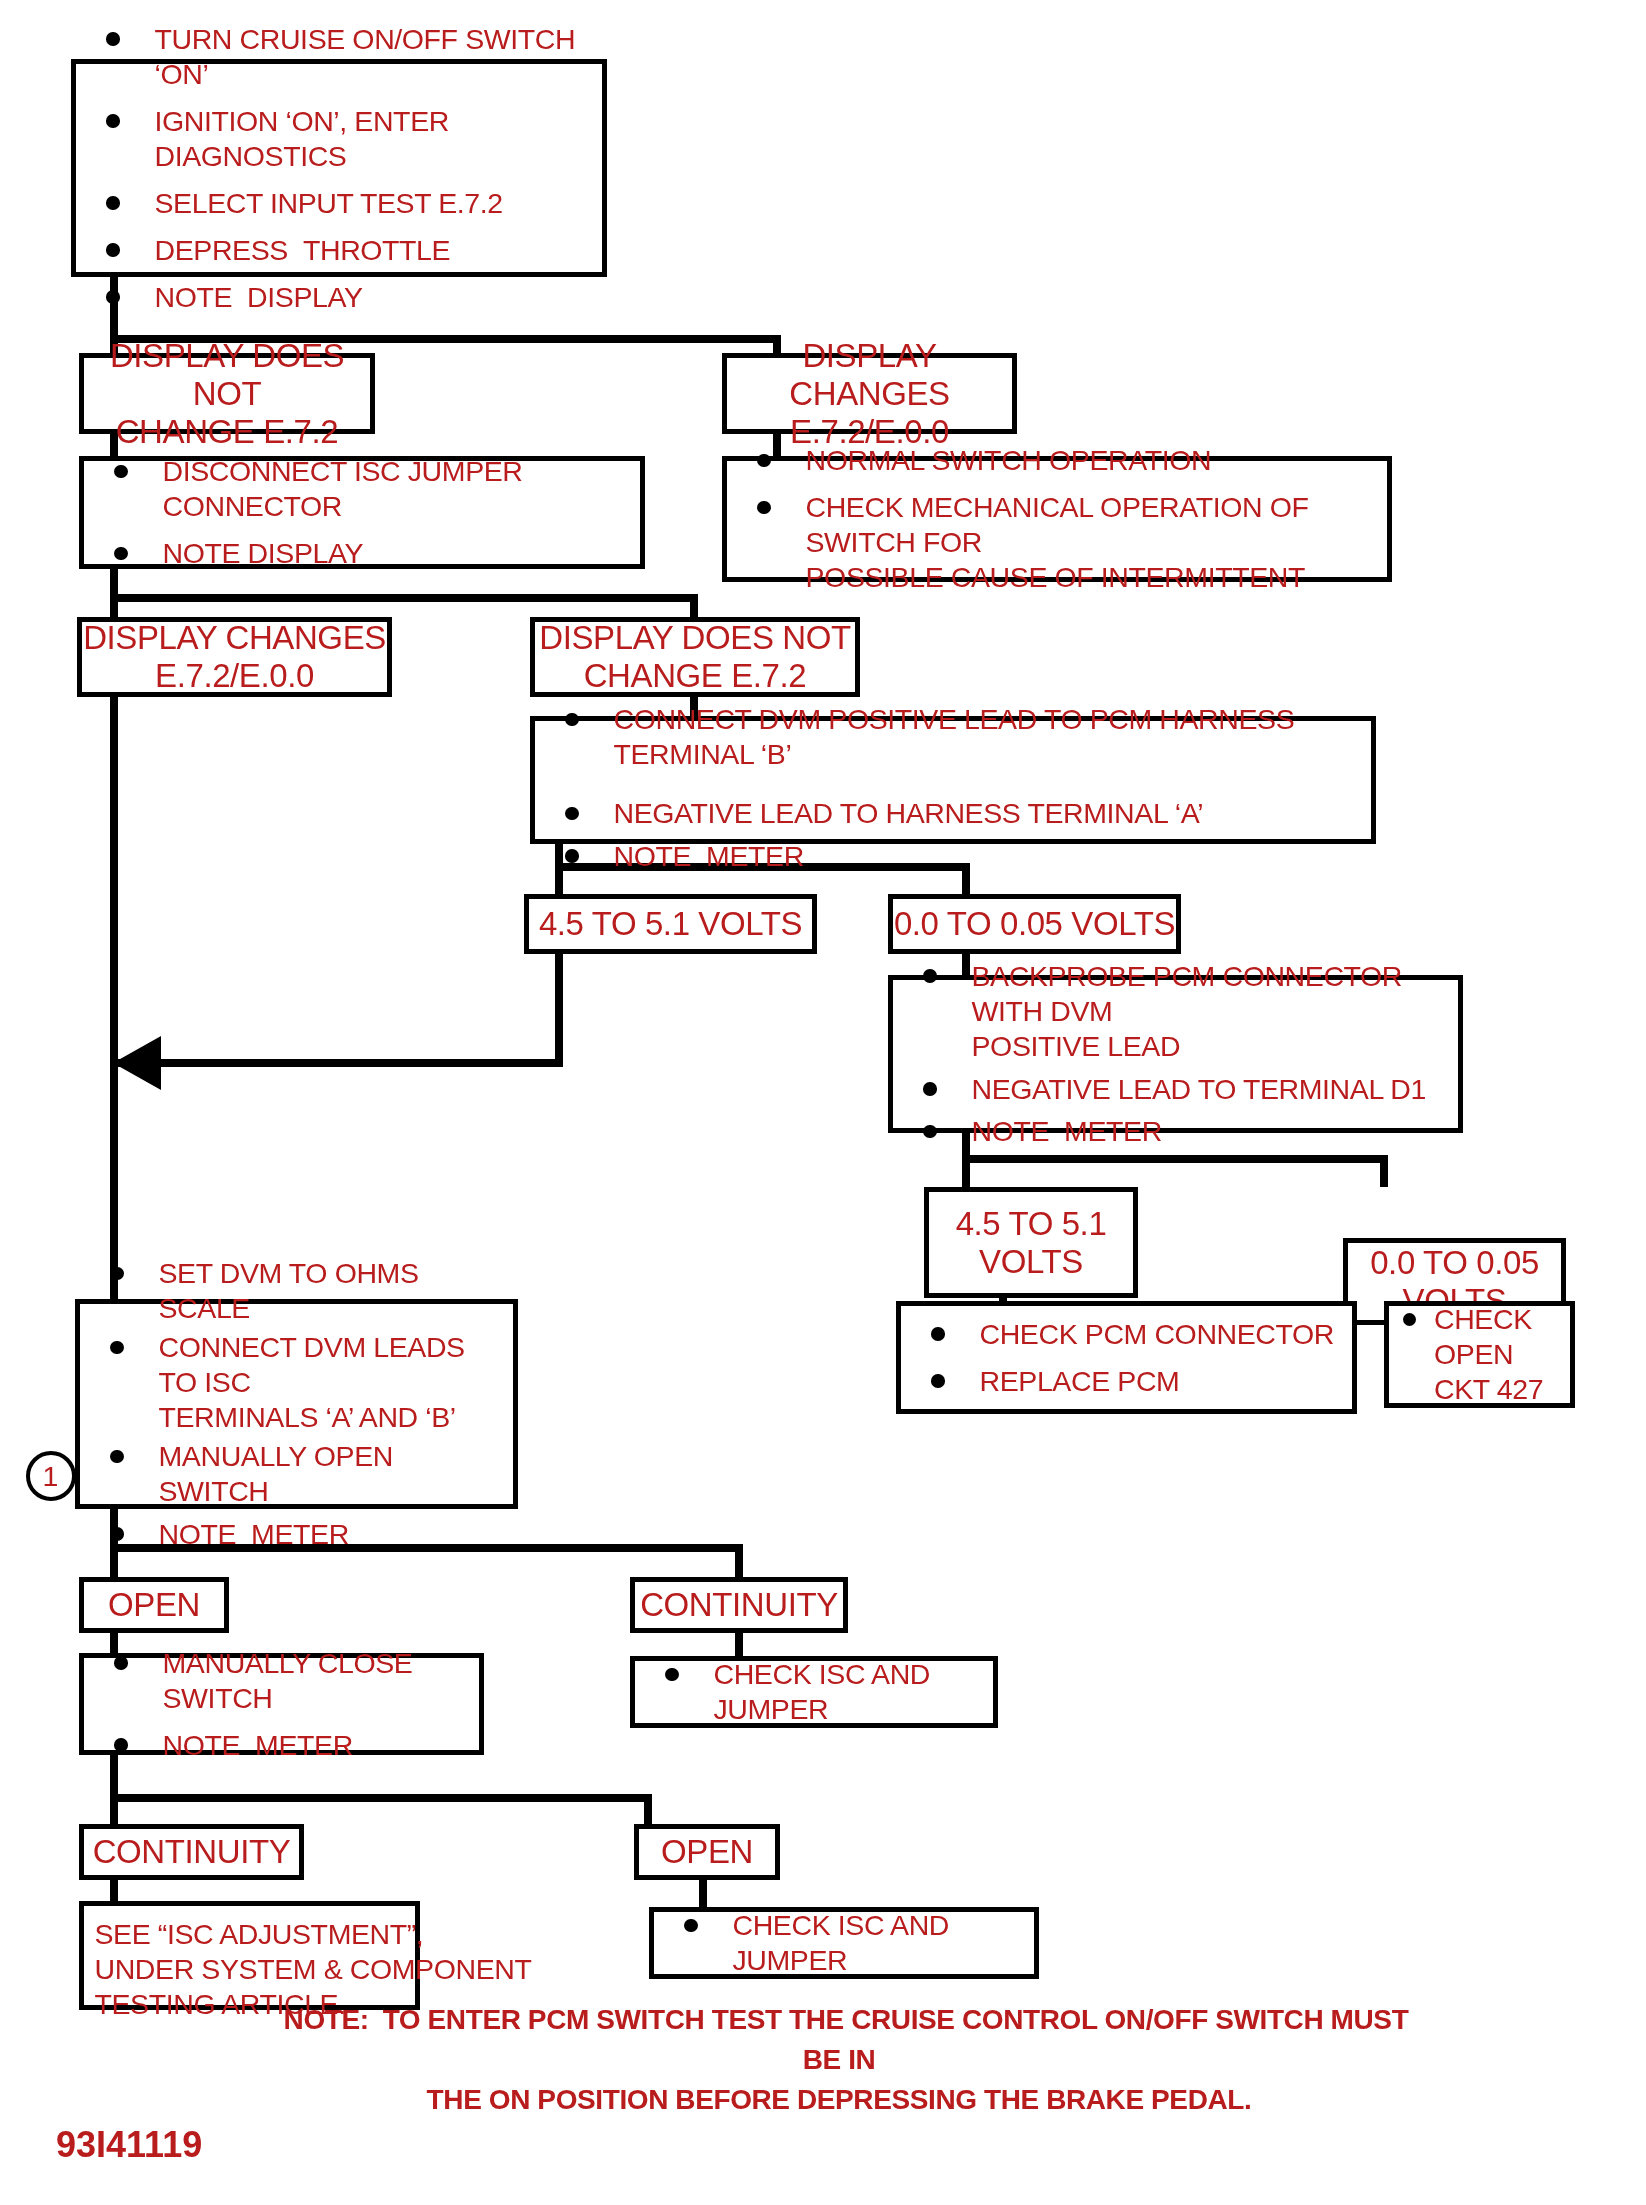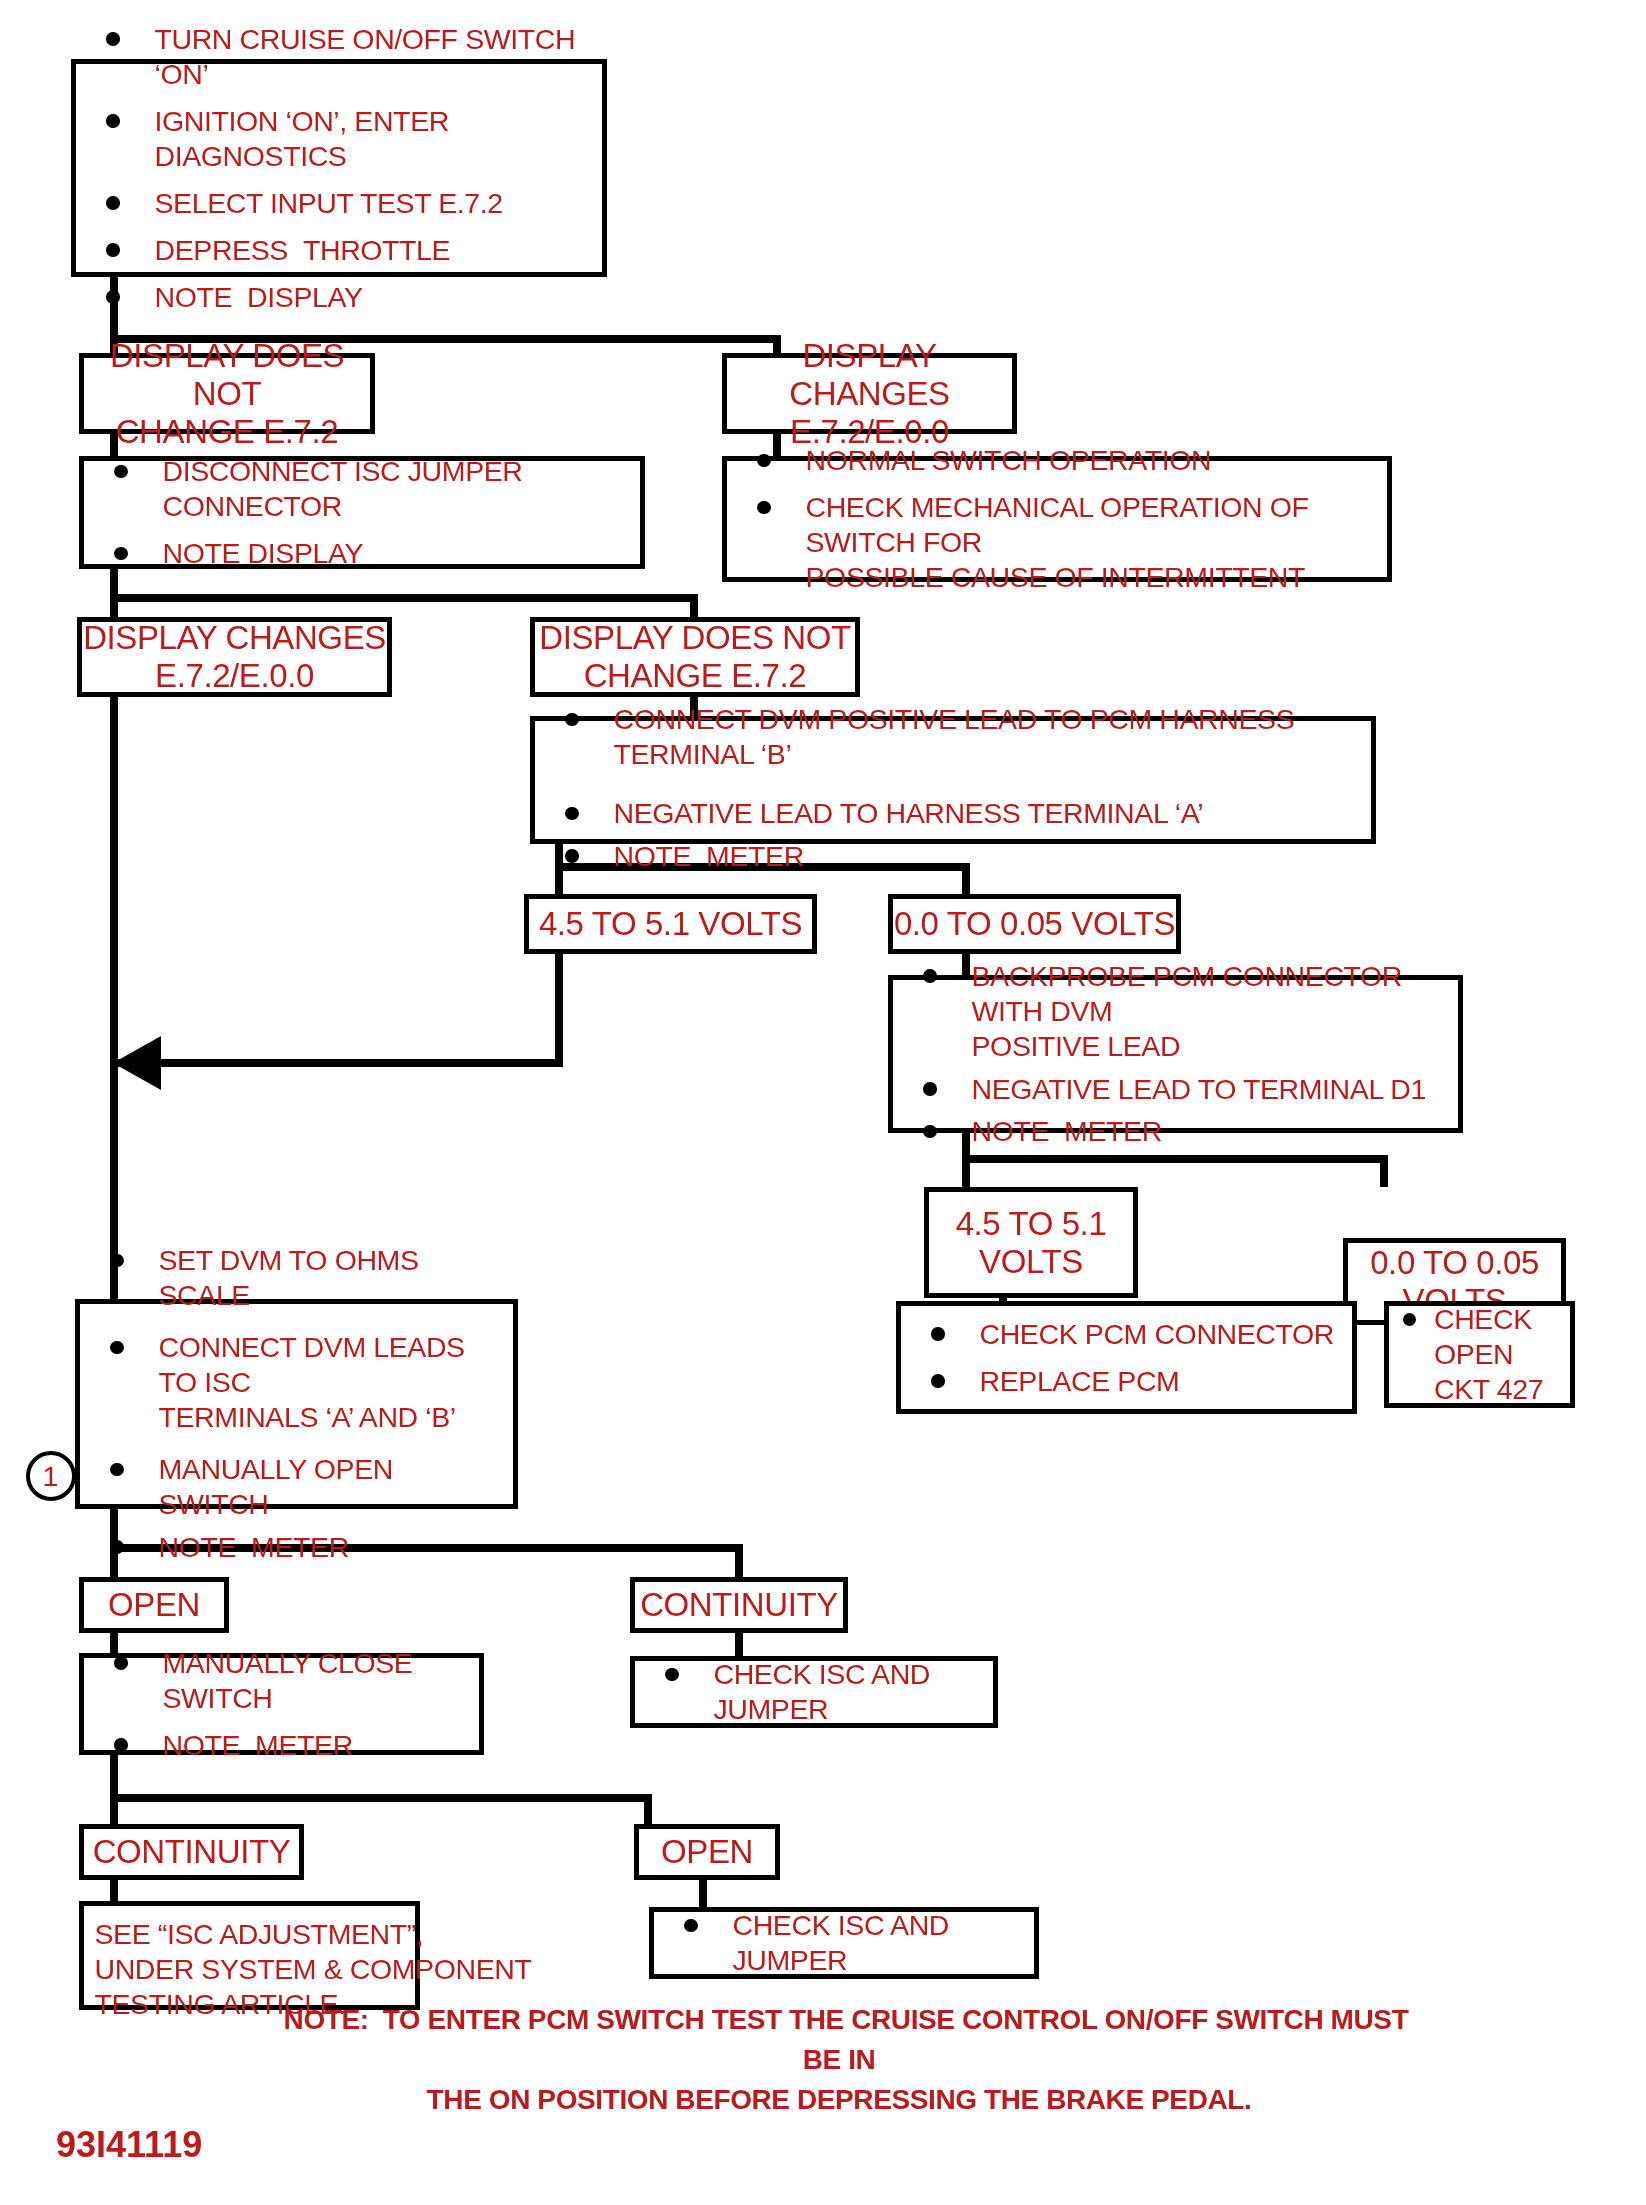--- a/index.html
+++ b/index.html
@@ -220,21 +220,21 @@
         <span class="txt">CHECK OPEN
 CKT 427</span>
       </div>
   </div>
 
   <div class="box bullets" style="left:75px;top:1299px;width:443px;height:210px">
     <div class="item" style="margin:3.8px 0">
         <span class="dot"></span>
         <span class="txt">SET DVM TO OHMS SCALE</span>
       </div>
-    <div class="item" style="margin:13px 0">
+    <div class="item" style="margin:0 0">
         <span class="dot"></span>
         <span class="txt">CONNECT DVM LEADS TO ISC
 TERMINALS ‘A’ AND ‘B’</span>
       </div>
     <div class="item" style="margin:3.8px 0">
         <span class="dot"></span>
         <span class="txt">MANUALLY OPEN SWITCH</span>
       </div>
     <div class="item" style="margin:3.8px 0">
         <span class="dot"></span>

